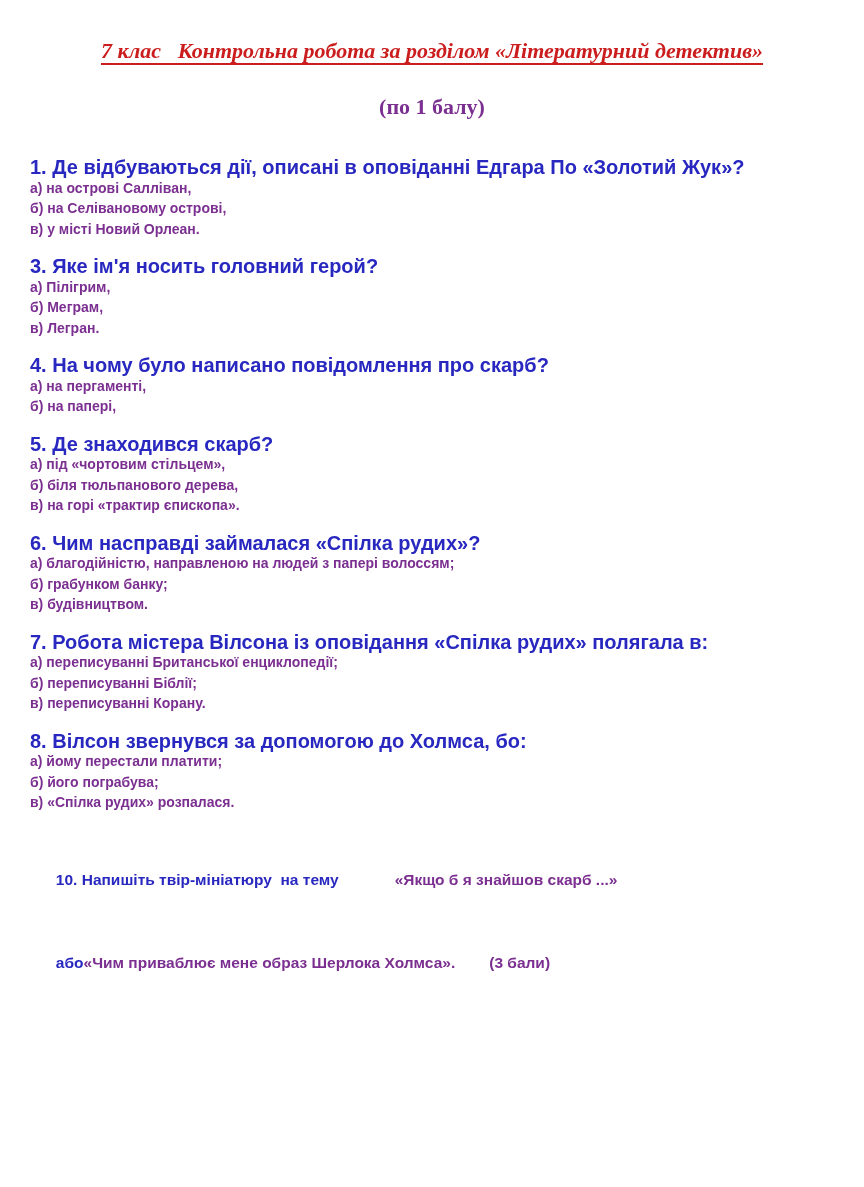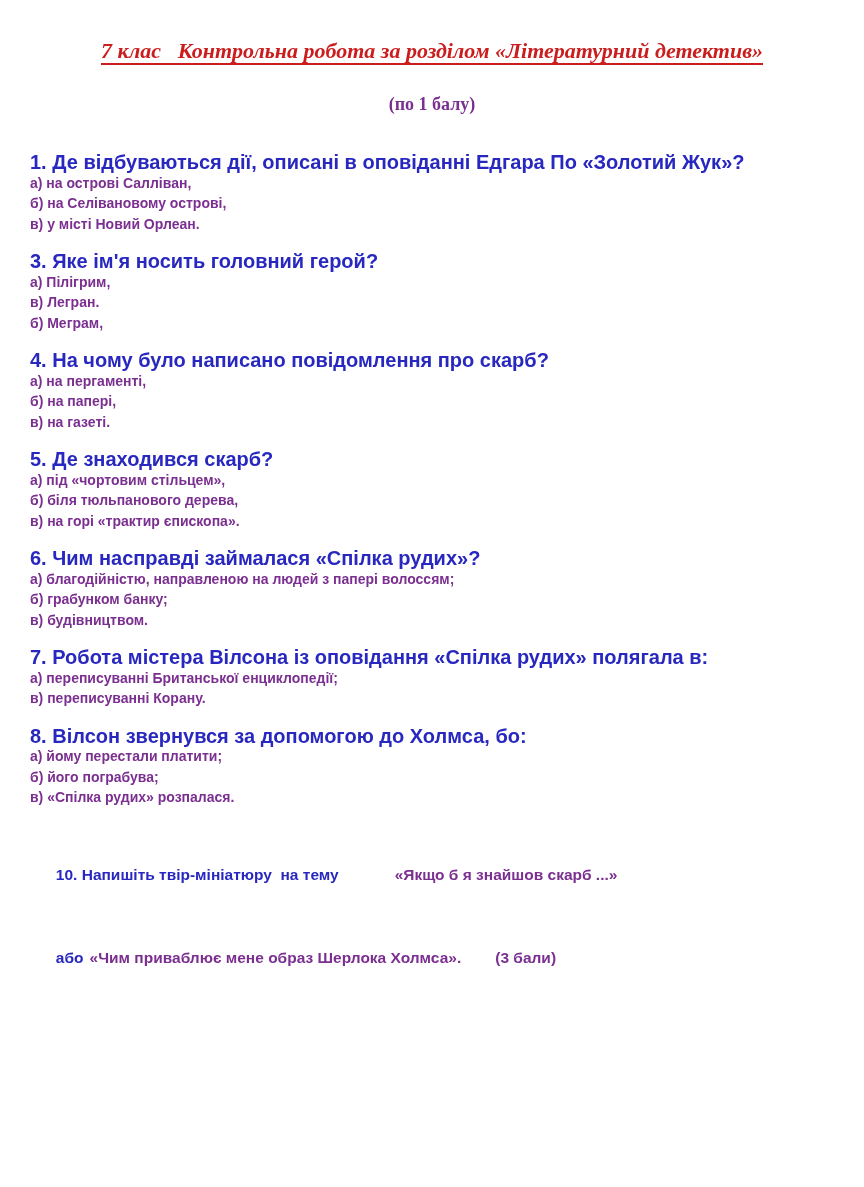--- a/index.html
+++ b/index.html
@@ -30,21 +30,21 @@
     text-align: center;
     text-decoration: underline;
     text-decoration-thickness: 2px;
     text-underline-offset: 5px;
     white-space: pre-wrap;
     margin: 0 0 0 0;
   }
   .doc-subtitle {
     font-family: "Liberation Serif", "DejaVu Serif", serif;
     font-weight: bold;
-    font-size: 18px;
+    font-size: 22px;
     color: var(--option-purple, #7b2f90);
     text-align: center;
     margin-top: 30px;
     white-space: pre-wrap;
   }
   .questions {
     margin-top: 37px;
   }
   .question {
     margin-bottom: 17px;
@@ -73,21 +73,21 @@
   .q10-line2 {
     margin-top: 21px;
     font-weight: bold;
     font-size: 15.5px;
     line-height: 20.5px;
     white-space: pre-wrap;
   }
   .blue-text  { color: var(--question-blue, #2828c0); }
   .purple-text { color: var(--option-purple, #7b2f90); }
   .gap-wide   { margin-left: 56px; }
-  .gap-small  { margin-left: 6px; }
+  .gap-small  { }
   .gap-score  { margin-left: 34px; }
 </style>
 </head>
 <body>
 
 <div class="page">
 
   <div class="doc-title">7 клас   Контрольна робота за розділом «Літературний детектив»</div>
 
   <div class="doc-subtitle">(по 1 балу)</div>
@@ -98,48 +98,48 @@
       <div class="q-text">1. Де відбуваються дії, описані в оповіданні Едгара По «Золотий Жук»?</div>
       <div class="q-option">а) на острові Салліван,</div>
       <div class="q-option">б) на Селівановому острові,</div>
       <div class="q-option">в) у місті Новий Орлеан.</div>
     </div>
 
 
     <div class="question">
       <div class="q-text">3. Яке ім'я носить головний герой?</div>
       <div class="q-option">а) Пілігрим,</div>
+      <div class="q-option">б) Меграм,</div>
       <div class="q-option">в) Легран.</div>
-      <div class="q-option">б) Меграм,</div>
     </div>
 
     <div class="question">
       <div class="q-text">4. На чому було написано повідомлення про скарб?</div>
       <div class="q-option">а) на пергаменті,</div>
       <div class="q-option">б) на папері,</div>
-      <div class="q-option">в) на газеті.</div>
     </div>
 
     <div class="question">
       <div class="q-text">5. Де знаходився скарб?</div>
       <div class="q-option">а) під «чортовим стільцем»,</div>
       <div class="q-option">б) біля тюльпанового дерева,</div>
       <div class="q-option">в) на горі «трактир єпископа».</div>
     </div>
 
     <div class="question">
       <div class="q-text">6. Чим насправді займалася «Спілка рудих»?</div>
       <div class="q-option">а) благодійністю, направленою на людей з папері волоссям;</div>
       <div class="q-option">б) грабунком банку;</div>
       <div class="q-option">в) будівництвом.</div>
     </div>
 
     <div class="question">
       <div class="q-text">7. Робота містера Вілсона із оповідання «Спілка рудих» полягала в:</div>
       <div class="q-option">а) переписуванні Британської енциклопедії;</div>
+      <div class="q-option">б) переписуванні Біблії;</div>
       <div class="q-option">в) переписуванні Корану.</div>
     </div>
 
     <div class="question">
       <div class="q-text">8. Вілсон звернувся за допомогою до Холмса, бо:</div>
       <div class="q-option">а) йому перестали платити;</div>
       <div class="q-option">б) його пограбува;</div>
       <div class="q-option">в) «Спілка рудих» розпалася.</div>
     </div>
 

